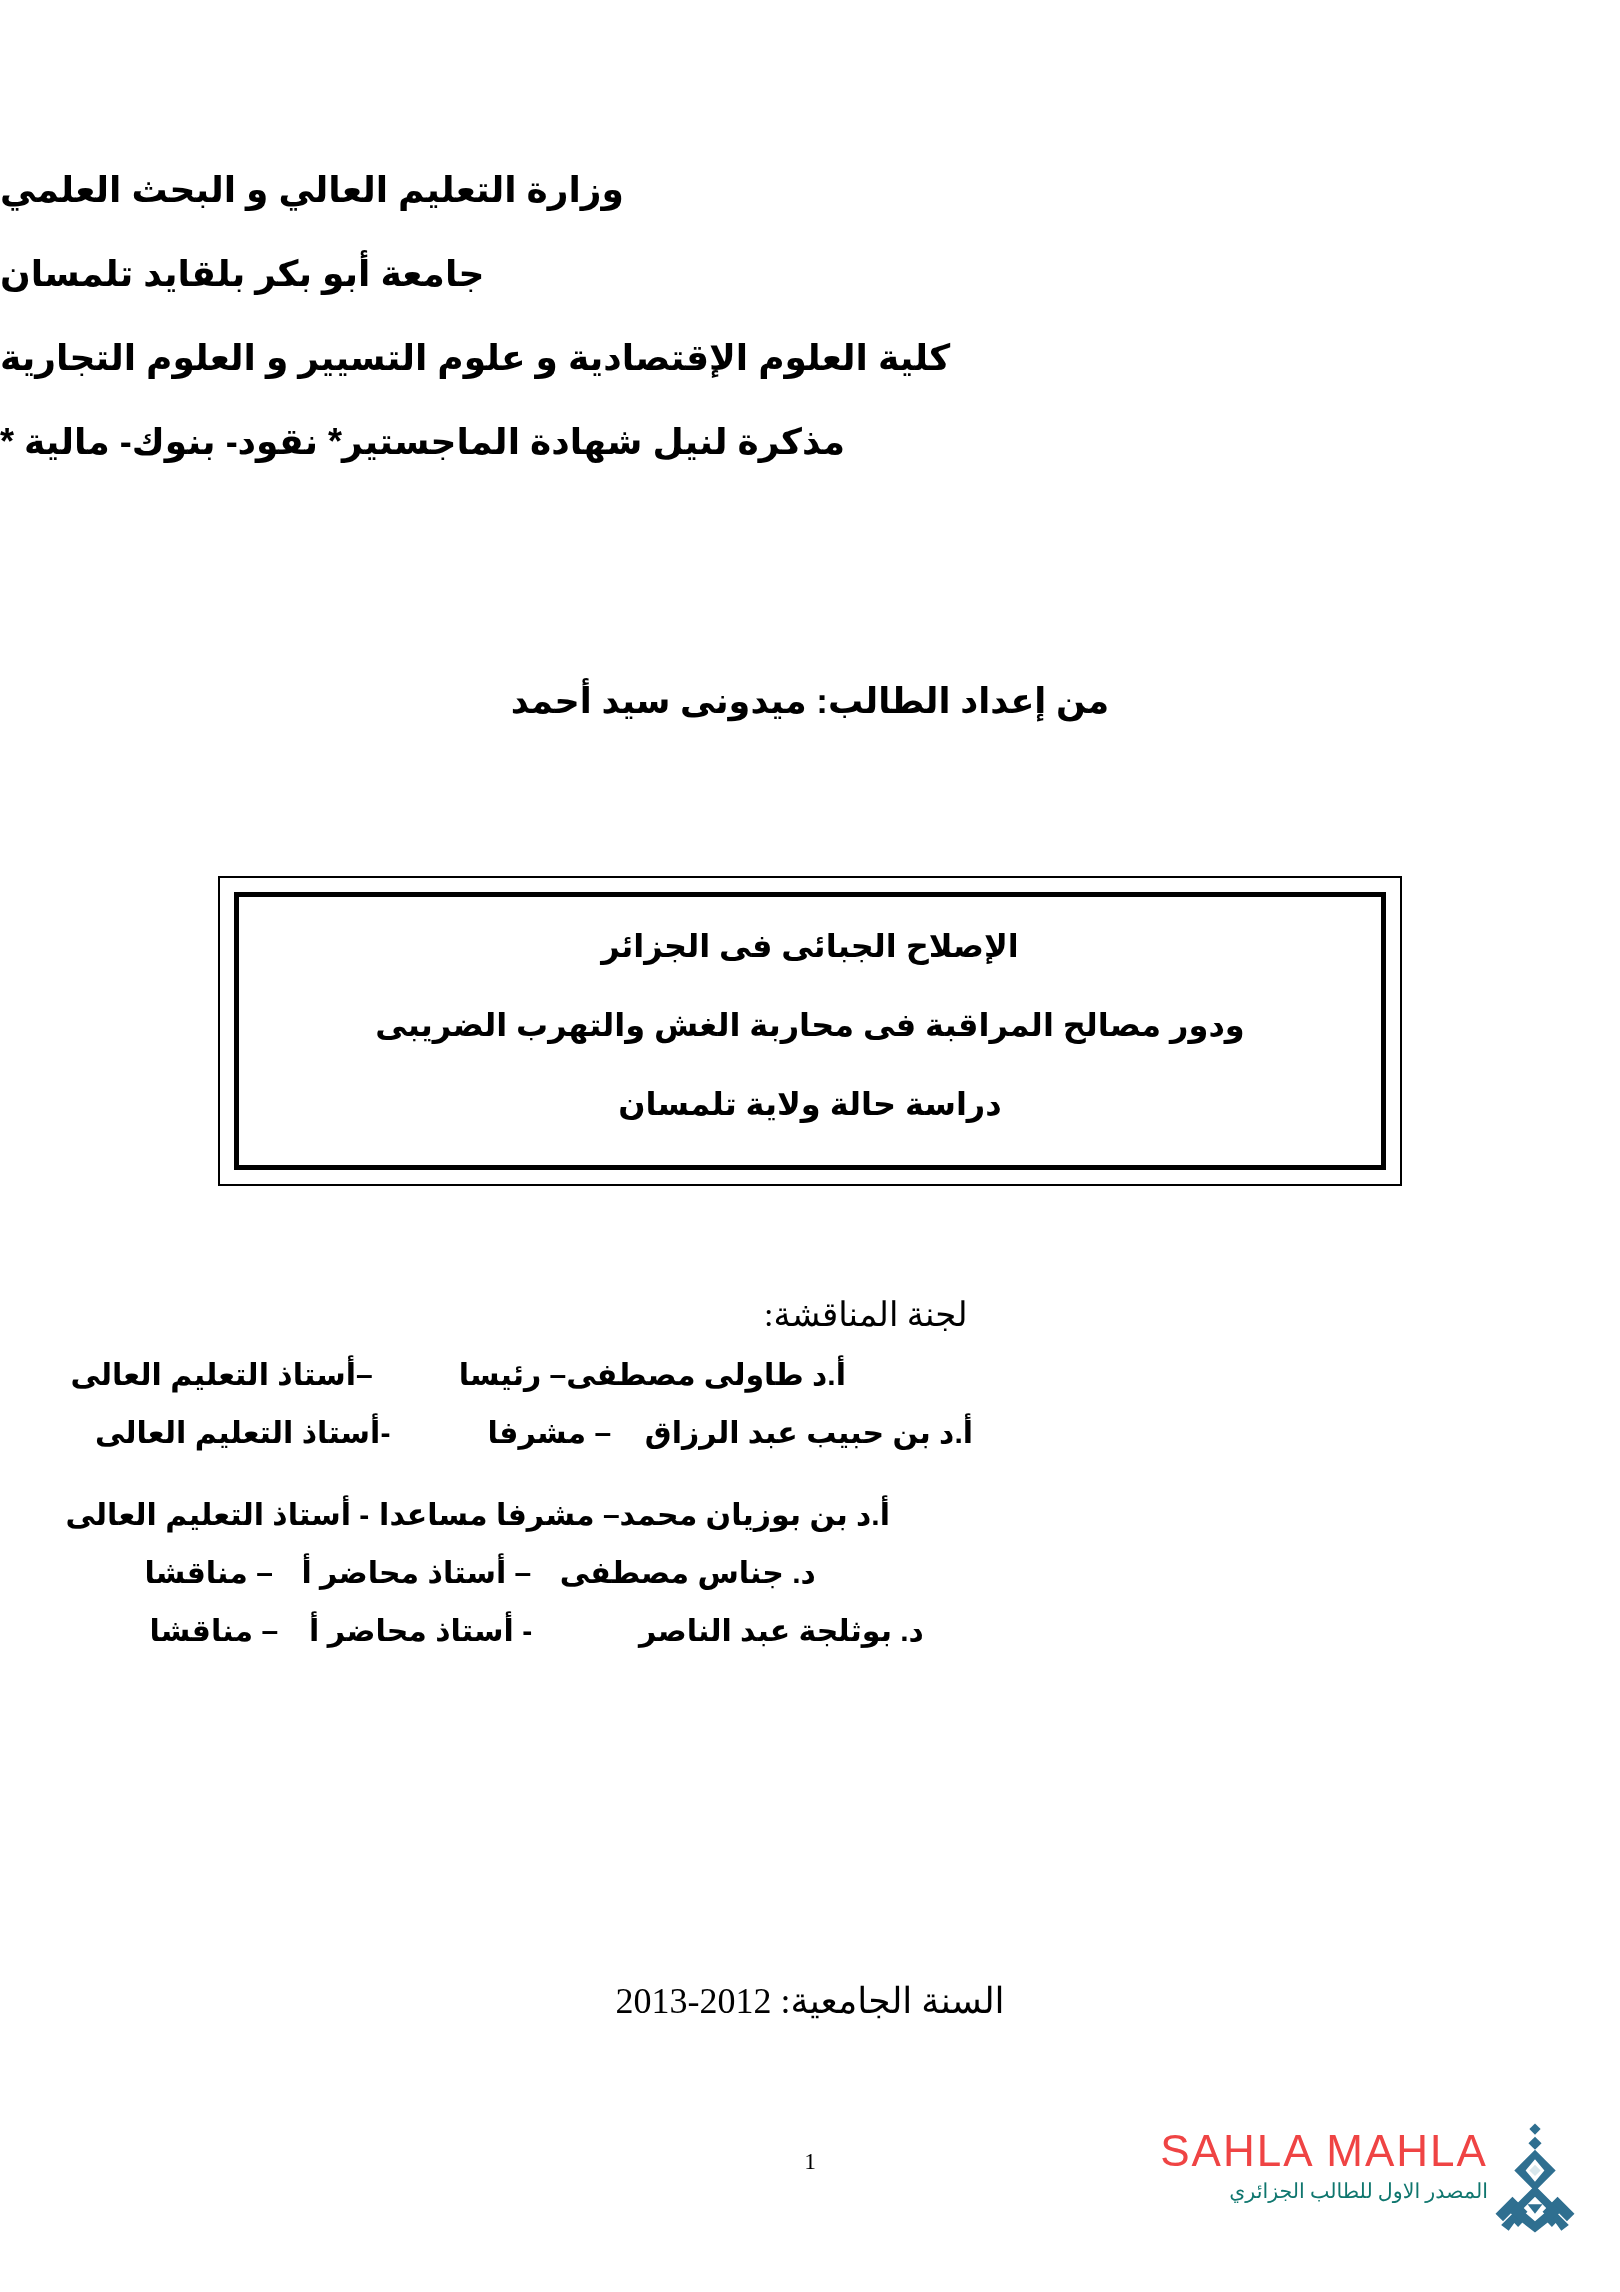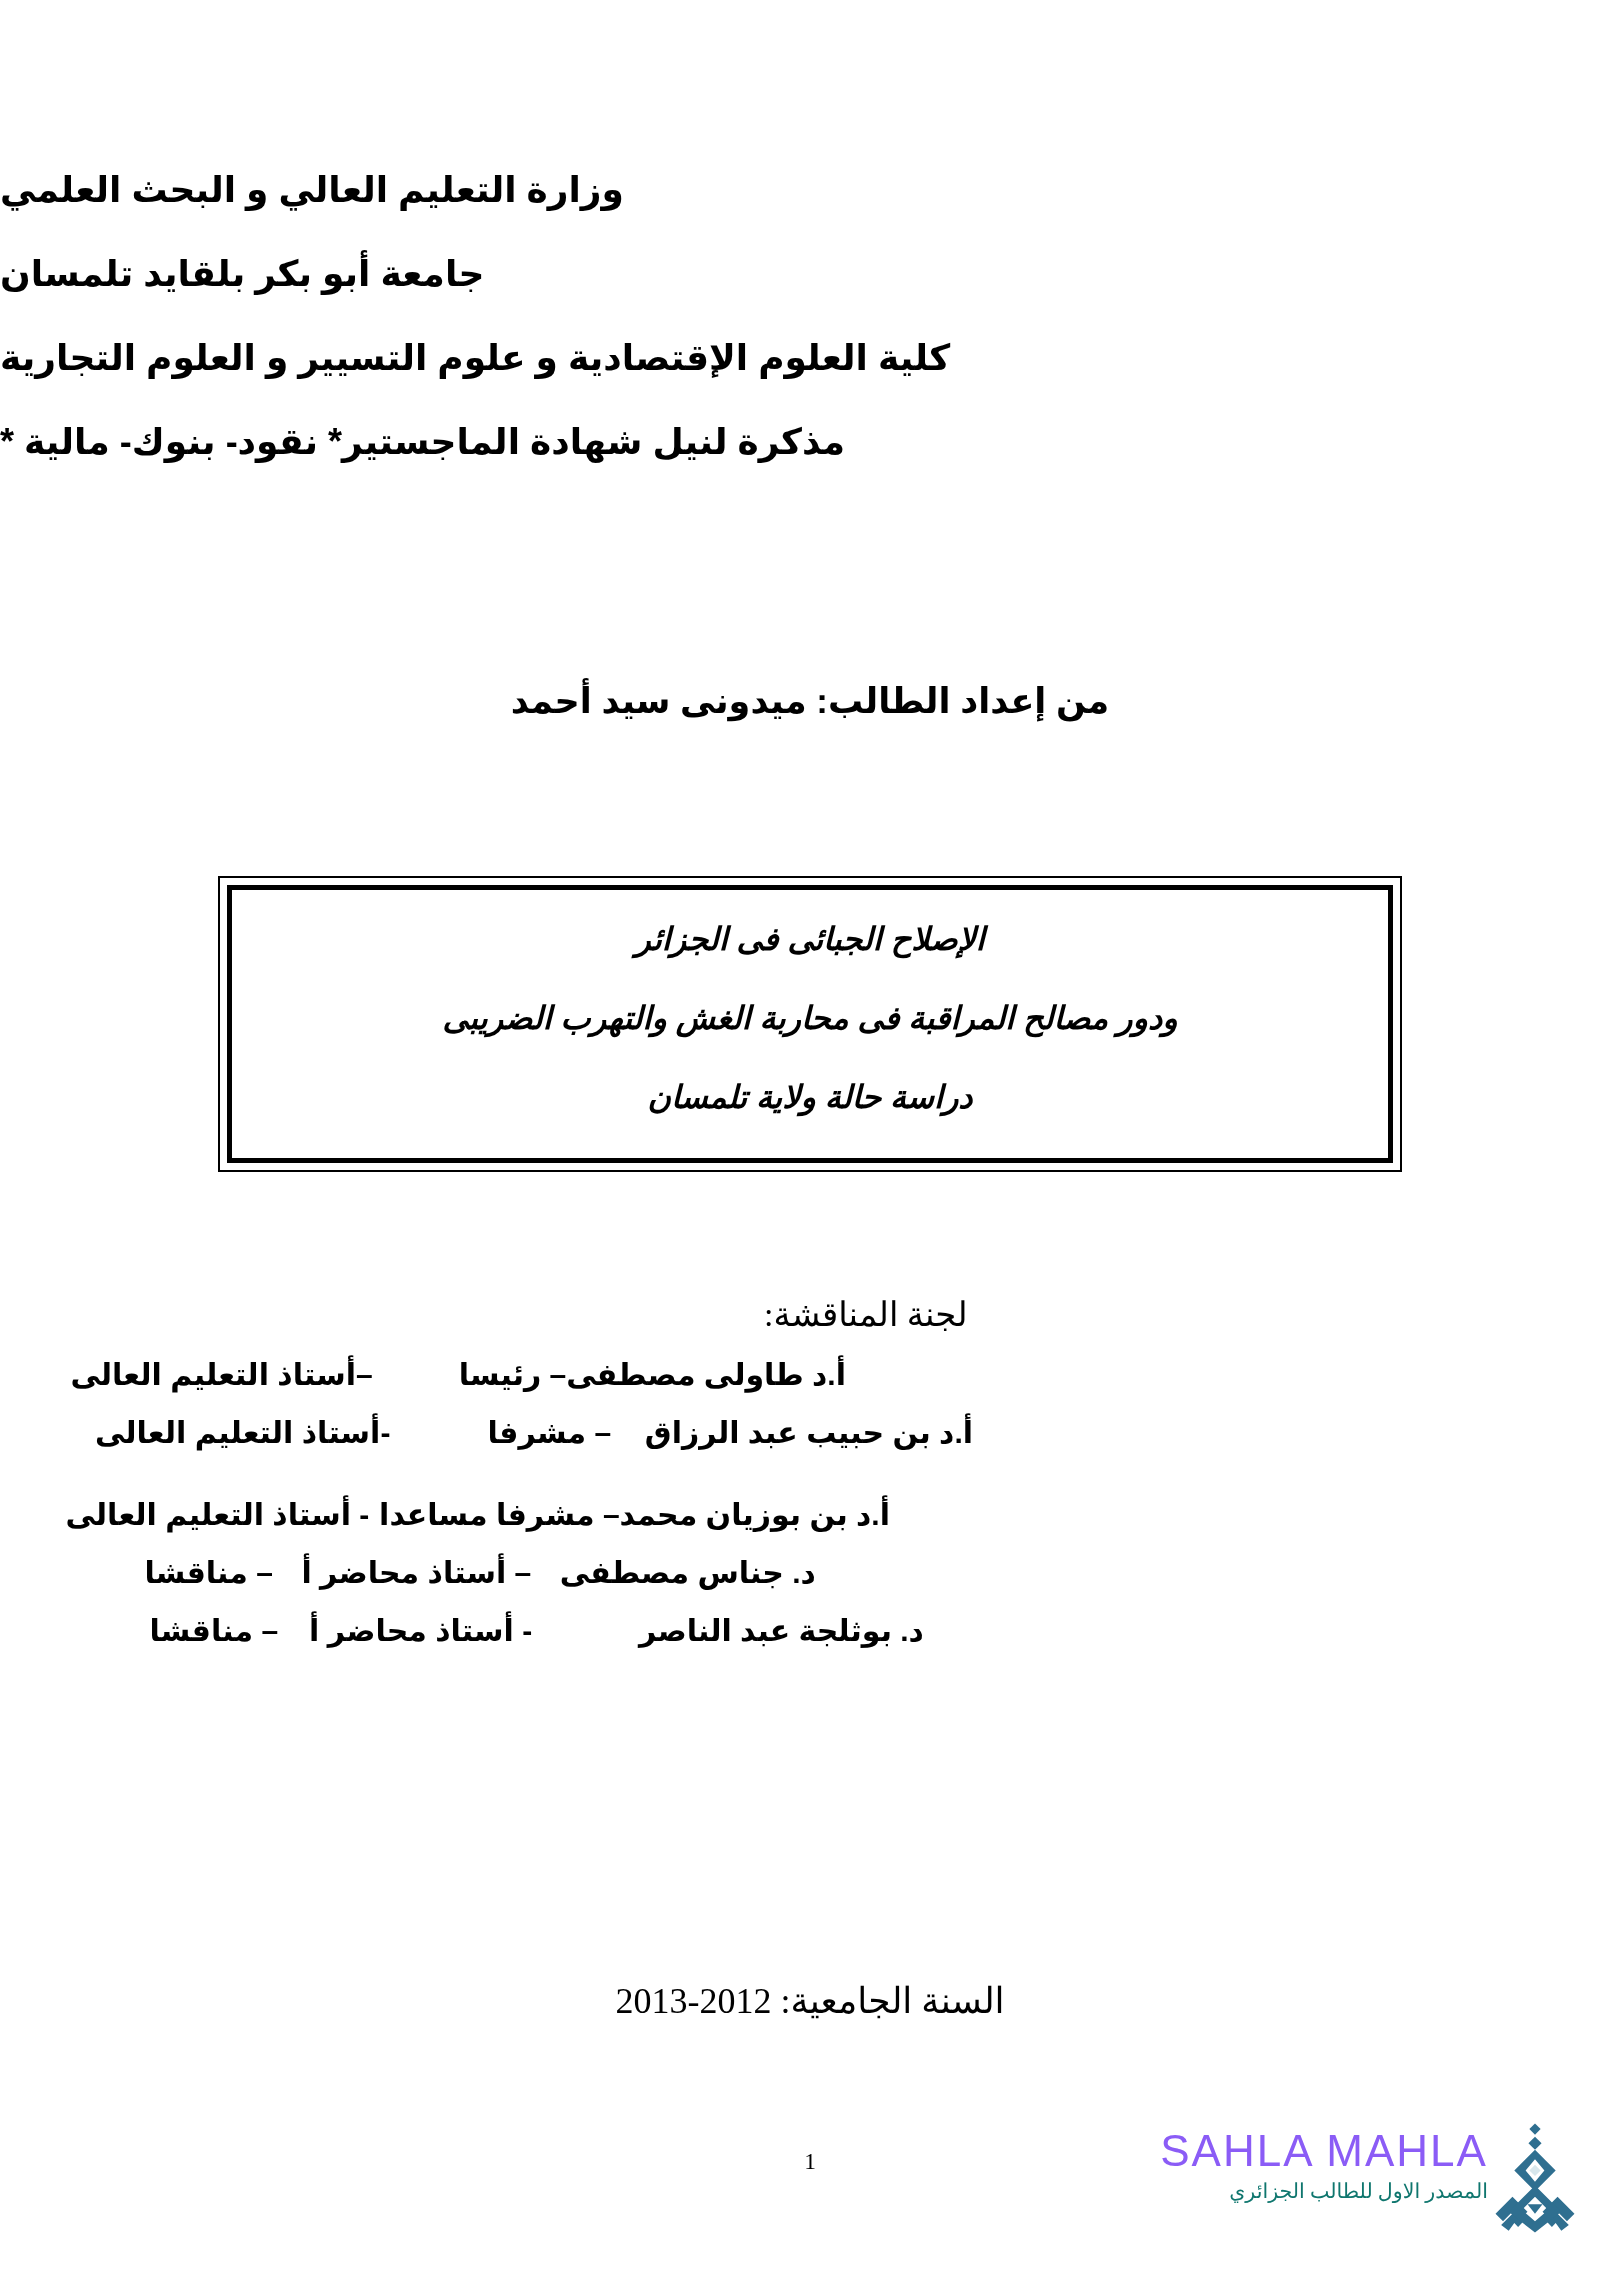--- a/index.html
+++ b/index.html
@@ -57,24 +57,23 @@
     margin-top: 7px;
   }
 
   
   .title-box {
     position: absolute;
     top: 876px;
     right: 218px;
     left: 218px;
     border: 2.9px solid #000;
-    padding: 7px;
+    padding: 14px;
     background: #fff;
     box-sizing: border-box;
-    font-style: italic;
   }
   .title-box-inner {
     border: 5.9px solid #000;
     padding: 33px 29px 39px 29px;
     text-align: center;
     direction: rtl;
   }
   .title-line {
     font-family: "Liberation Sans", "DejaVu Sans", sans-serif;
     font-weight: bold;
@@ -174,21 +173,21 @@
   }
   .wm-text {
     flex: 1;
     text-align: right;
     padding-top: 5.9px;
   }
   .wm-title {
     font-family: "Liberation Sans", "DejaVu Sans", sans-serif;
     font-size: 44px;
     letter-spacing: 2px;
-    color: #8b5cf6;
+    color: #ef4444;
     line-height: 1.0;
     white-space: nowrap;
   }
   .wm-sub {
     font-family: "Liberation Serif", "DejaVu Serif", serif;
     font-size: 20.6px;
     color: #0f766e;
     direction: rtl;
     margin-top: 5.9px;
     white-space: nowrap;

